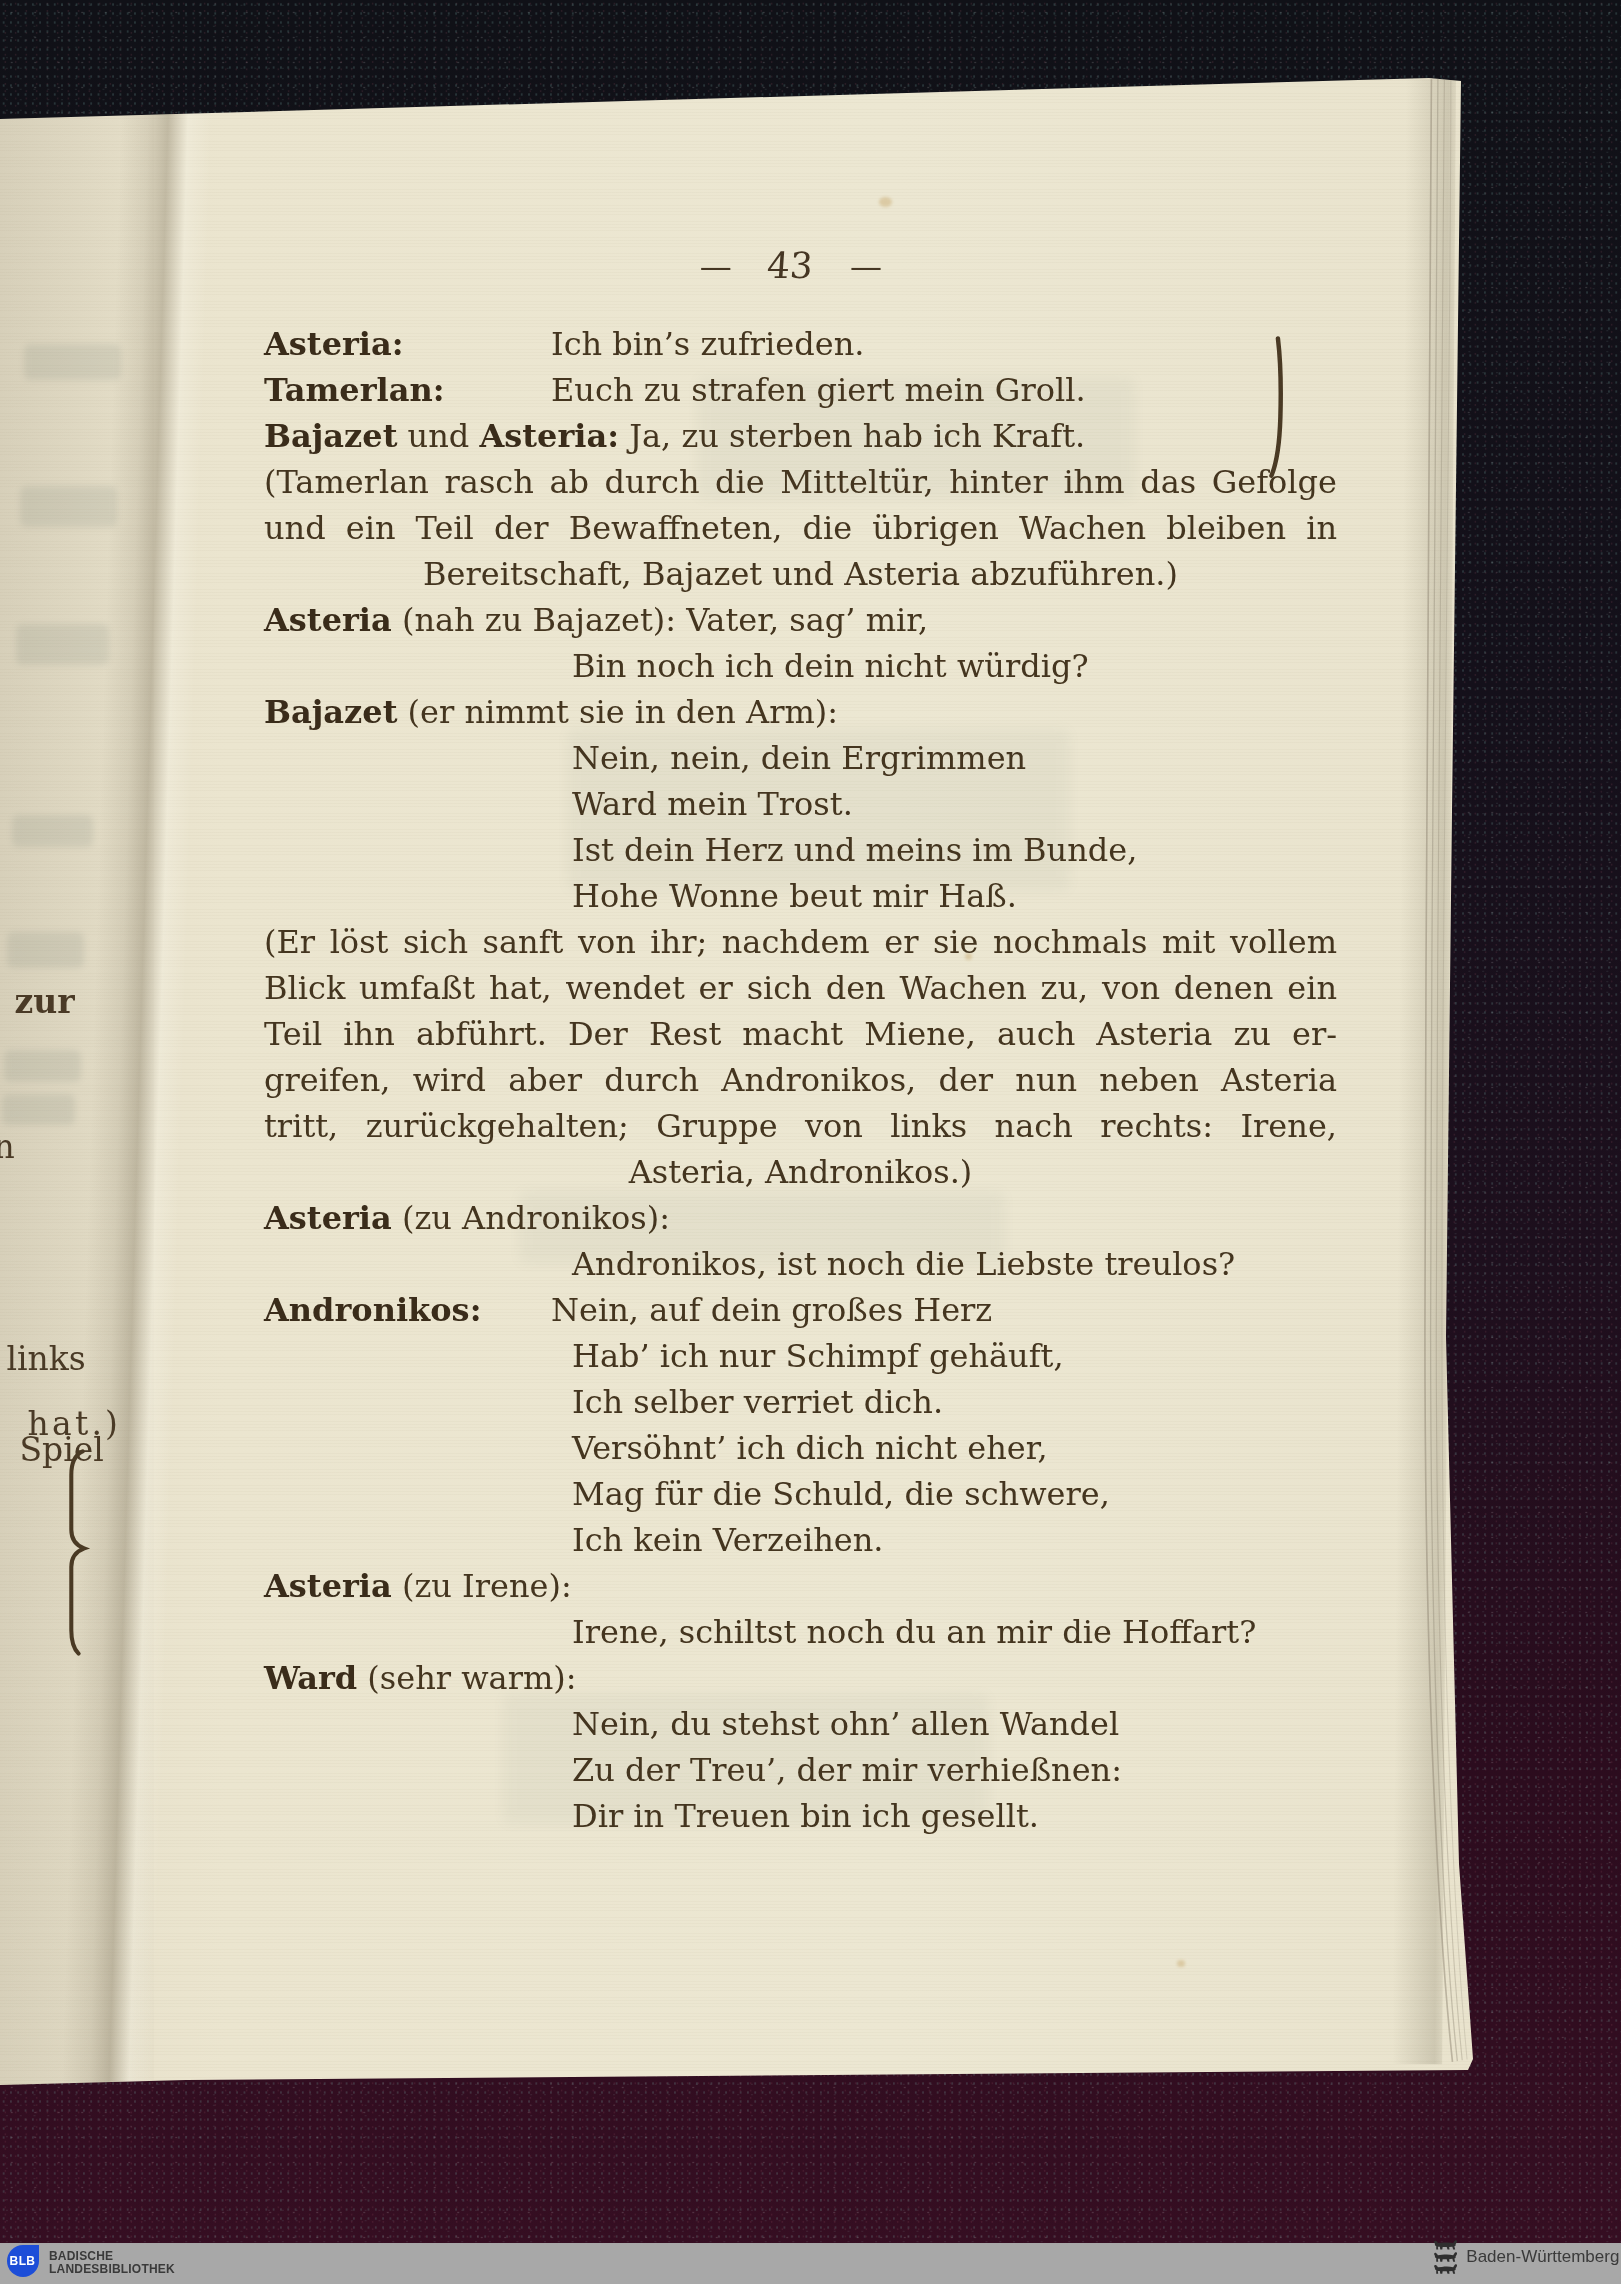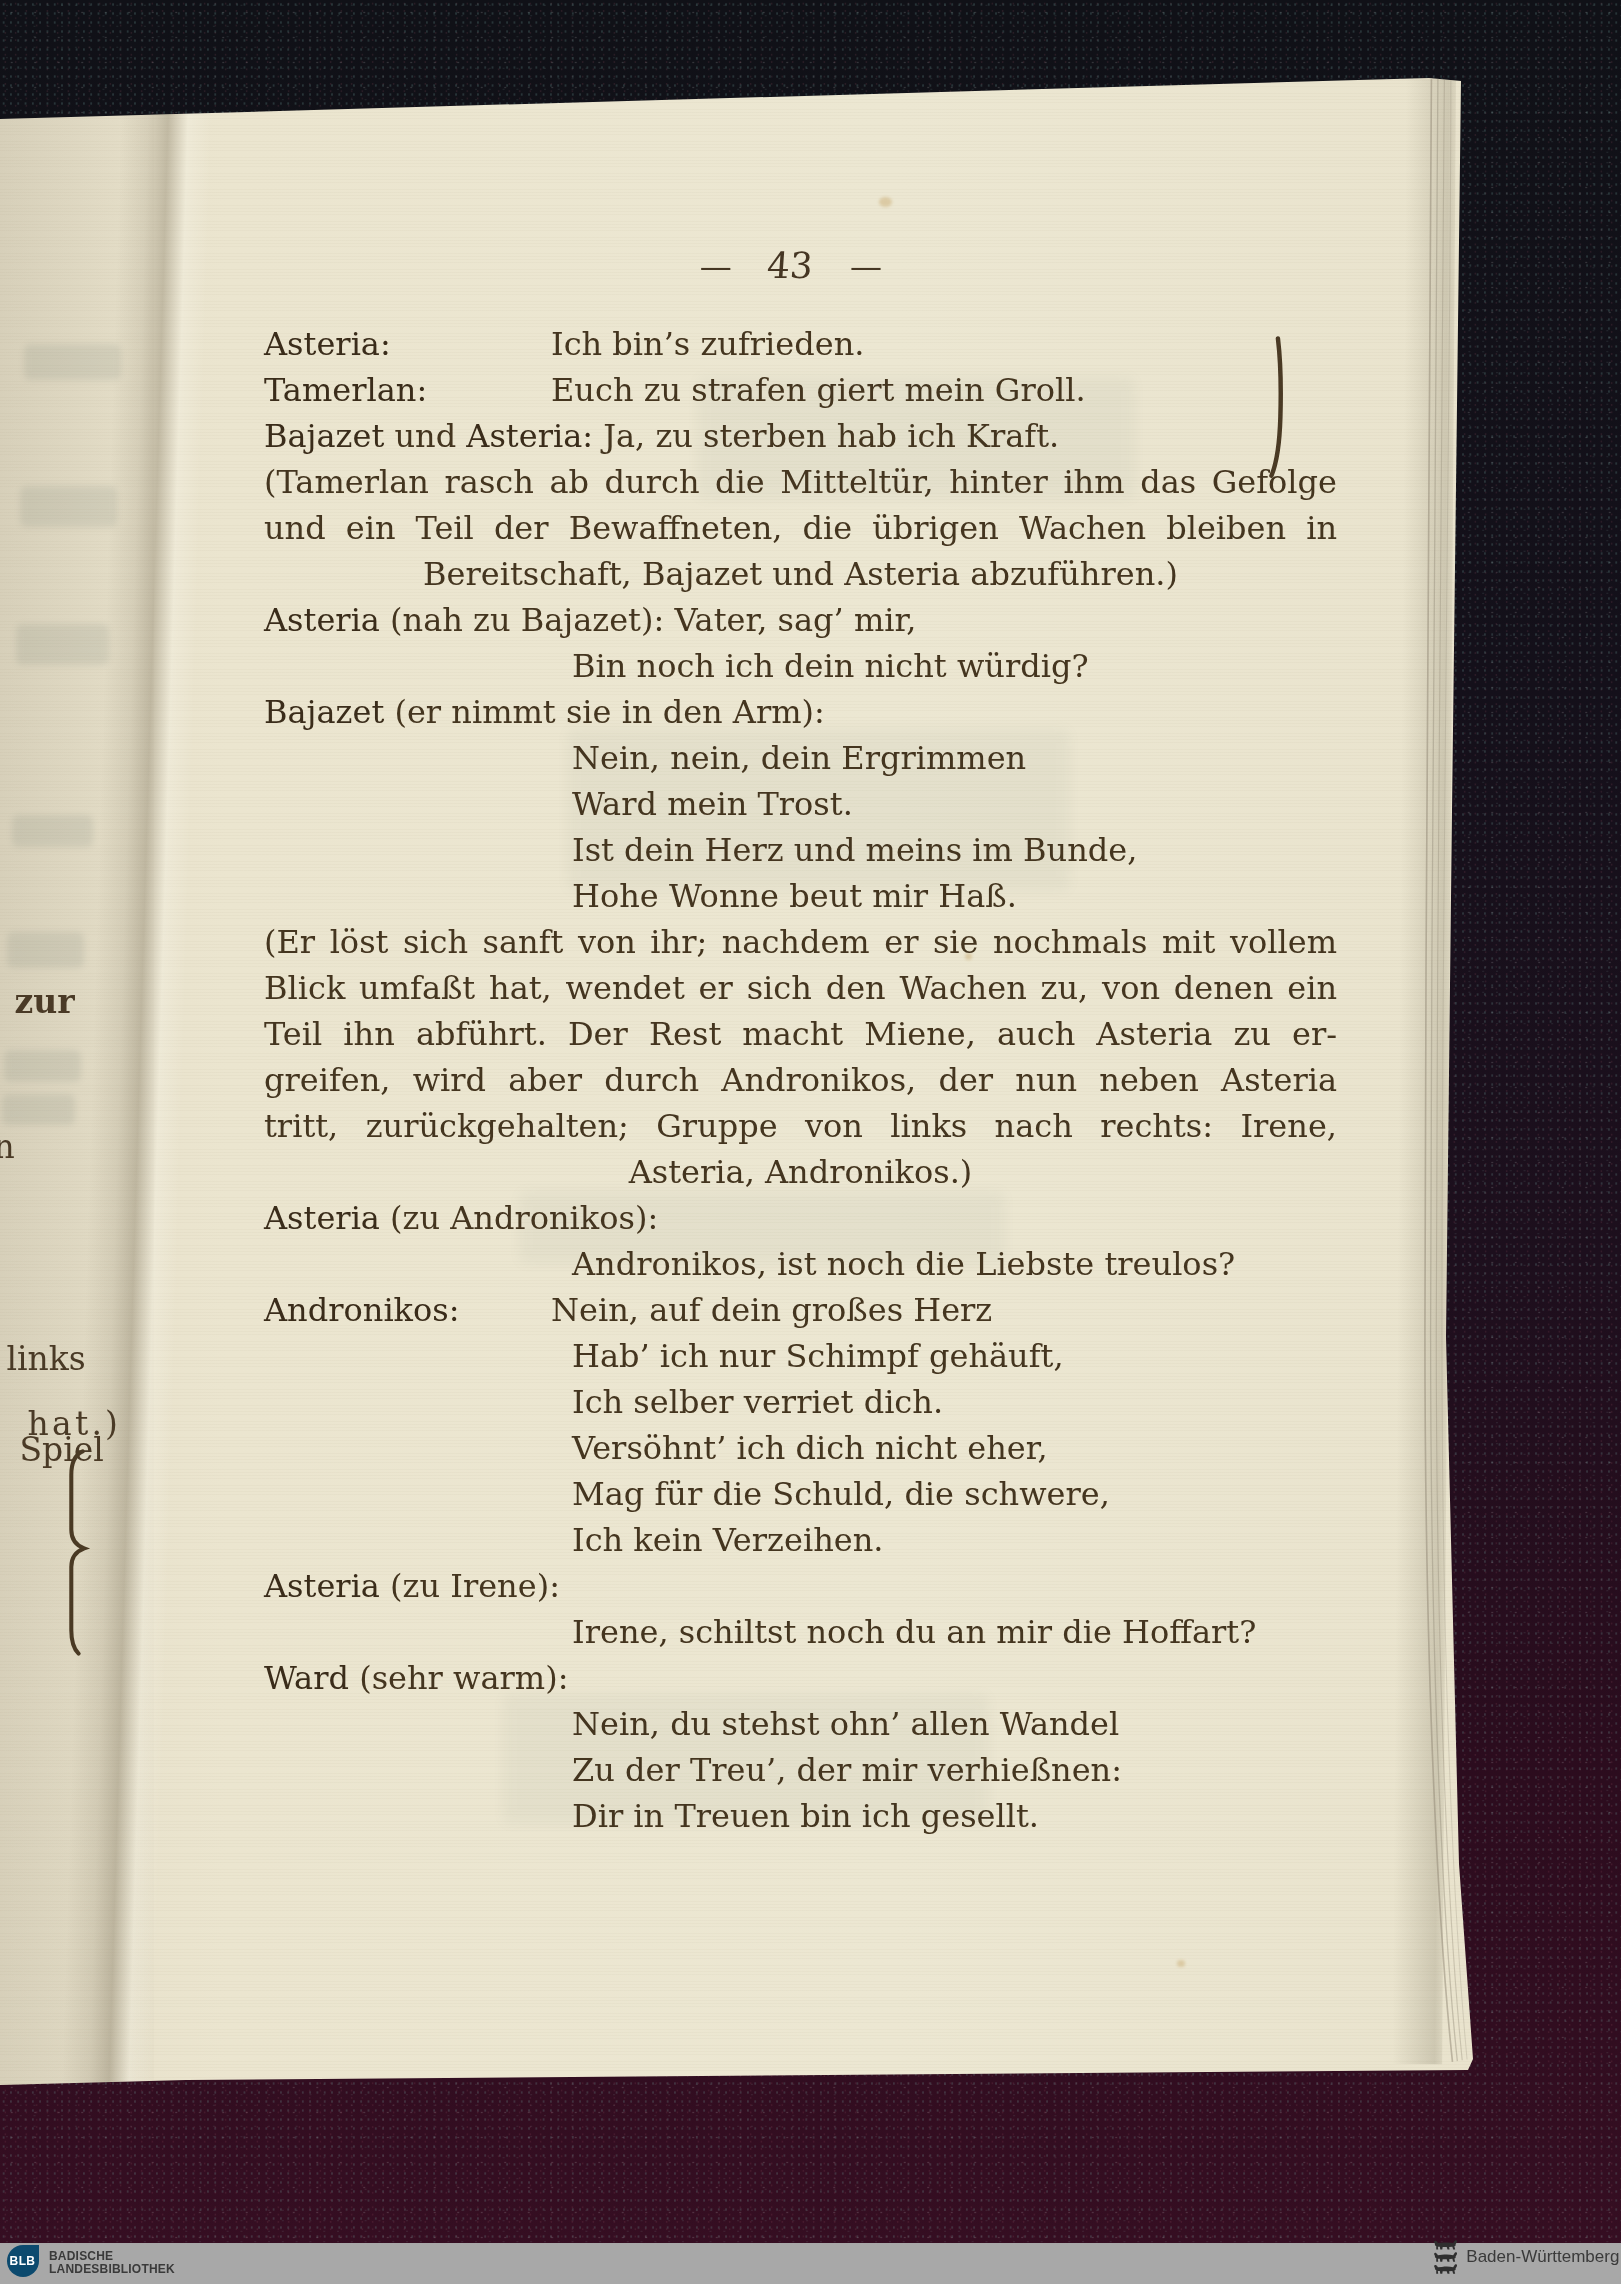--- a/index.html
+++ b/index.html
@@ -43,39 +43,39 @@
   
   .page-header{position:absolute;left:267px;top:242px;width:1046px;height:47px;
     display:flex;align-items:center;justify-content:center;gap:37px;
     color:#453623;}
   .page-header .dash{font-size:32px;letter-spacing:-1.6px;}
   .page-header .num{font-size:36px;transform:skewX(-4deg);}
   
   .text-block{position:absolute;left:264px;top:321px;width:1073px;color:#44351f;
     font-size:32px;}
   .line{position:relative;height:46px;line-height:46px;white-space:nowrap;}
-  .line .sp{font-weight:normal;color:#3a2c1a;}
+  .line .sp{font-weight:bold;color:#3a2c1a;}
   .line.tab .tabbed{position:absolute;left:287px;top:0;}
   .line.verse{padding-left:308px;}
   .line.stage{white-space:normal;text-align:justify;text-align-last:justify;}
   .line.center{text-align:center;}
   
   .brace-right{position:absolute;left:1269px;top:336px;}
   .brace-left{position:absolute;left:63px;top:1449px;}
   
   .frag{position:absolute;color:#4a3a26;font-size:33px;white-space:nowrap;}
   .frag-zur{left:14.6px;top:982px;font-weight:bold;}
   .frag-n{left:-6.5px;top:1127px;}
   .frag-links{left:6.5px;top:1339px;}
   .frag-spiel{left:19.5px;top:1430px;}
   .frag-hat{left:27.6px;top:1404px;letter-spacing:3.2px;}
   
   .footer{position:absolute;left:0;top:2243px;width:1621px;height:41px;background:#a8a8a8;
     font-family:"Liberation Sans", sans-serif;}
-  .blb-logo{position:absolute;left:6.5px;top:2.4px;width:32px;height:32px;background:#0c4a6e;
+  .blb-logo{position:absolute;left:6.5px;top:2.4px;width:32px;height:32px;background:#1d4ed8;
     border-radius:50% 0 50% 50%;display:flex;align-items:center;justify-content:center;}
   .blb-logo span{color:#ffffff;font-weight:bold;font-size:12px;letter-spacing:0.4px;}
   .blb-name{position:absolute;left:49px;top:6.5px;color:#3a3a3a;font-weight:bold;
     font-size:12px;line-height:13.8px;letter-spacing:0.2px;}
   .bw{position:absolute;right:1.6px;top:0;height:28px;display:flex;align-items:center;gap:8px;}
   .bw-label{color:#3a3a3a;font-size:17px;}
 </style>
 </head>
 <body>
 

